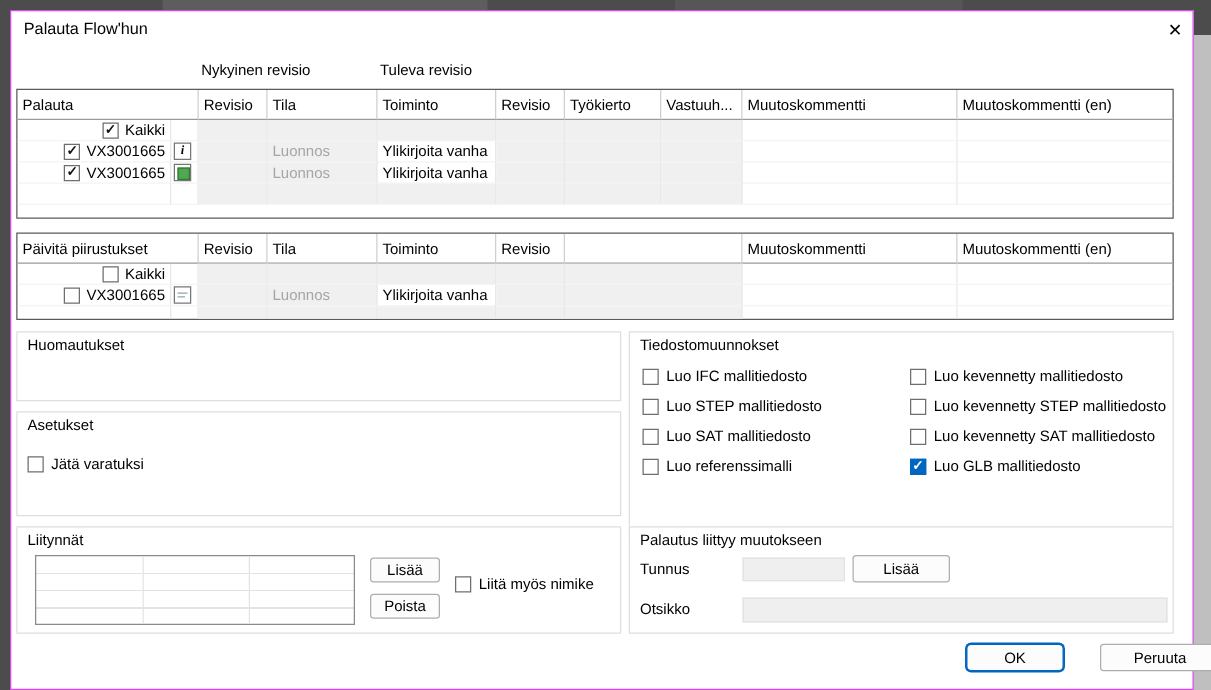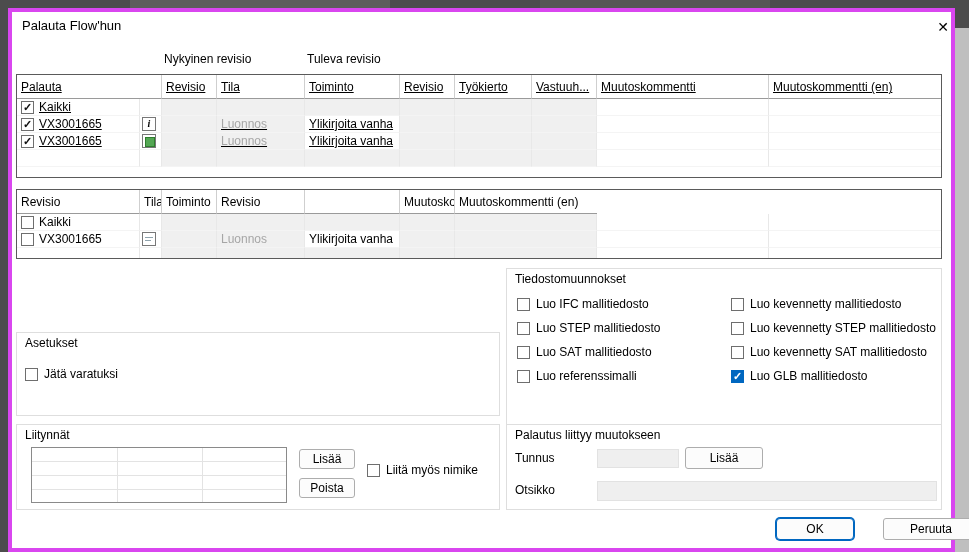--- a/index.html
+++ b/index.html
@@ -1,39 +1,39 @@
 <!DOCTYPE html>
 <html><head>
 <meta charset="utf-8">
 <style>
   :root{ --accent:#0067c0; --ro:#f0f0f0; --muted:#a6a6a6; }
   html,body{margin:0;padding:0;background:#4c4c4c;}
   *{font-family:"Liberation Sans",sans-serif;}
   .screen{position:relative;width:969px;height:552px;overflow:hidden;background:#4c4c4c;}
   .strip-seg{position:absolute;top:0;height:8px;}
   .side-light{position:absolute;left:955px;top:28px;width:14px;height:524px;background:#bfbfbf;}
-  .dialog{position:absolute;left:8px;top:8px;width:947px;height:544px;background:#fff;border:4px solid #d946ef;box-sizing:border-box;}
+  .dialog{position:absolute;left:8px;top:8px;width:947px;height:544px;background:#fff;border:1px solid #d946ef;box-sizing:border-box;}
   .dlg-title{position:absolute;left:10px;top:6px;font-size:13px;color:#000;}
   .close-btn{position:absolute;left:918px;top:4px;width:26px;height:22px;display:flex;align-items:center;justify-content:center;font-size:14px;cursor:default;}
   .revhdr{position:absolute;font-size:12px;color:#000;}
 
   
   .tbl{position:absolute;left:4px;width:926px;background:#fff;border:1px solid #5a5a5a;box-sizing:border-box;overflow:hidden;}
-  .t1 .trow{display:grid;grid-template-columns:123px 22px 55px 88px 95px 55px 77px 65px 172px minmax(0,1fr);text-decoration:underline;}
+  .t1 .trow{display:grid;grid-template-columns:123px 22px 55px 88px 95px 55px 77px 65px 172px minmax(0,1fr);}
   .t2 .trow{display:grid;grid-template-columns:123px 22px 55px 88px 95px 55px 142px 172px minmax(0,1fr);}
   .trow{height:17px;}
   .trow.thead{height:24px;}
   .hc{font-size:12px;padding:5px 4px 2px;border-right:1px solid #cfcfcf;border-bottom:1px solid #9a9a9a;white-space:nowrap;overflow:hidden;box-sizing:border-box;}
   .hc.span2{grid-column:span 2;}
   .hc:last-child{border-right:none;}
   .tc{font-size:12px;padding:0 4px;border-right:1px solid #e8e8e8;border-bottom:1px solid #f4f4f4;display:flex;align-items:center;box-sizing:border-box;white-space:nowrap;overflow:hidden;}
   .tc:last-child{border-right:none;}
   .tc.ro{background:var(--ro);}
   .tc.muted{color:var(--muted);}
-  .tc.name{gap:5px;}
+  .tc.name{gap:5px;justify-content:flex-end;}
   .tc.ic{padding:0 2px;}
 
   
   .cb{width:13px;height:13px;min-width:13px;border:1px solid #6e6e6e;background:#fff;box-sizing:border-box;position:relative;display:inline-block;}
   .cb.checked::after{content:"\2713";position:absolute;left:0;top:-1px;width:11px;text-align:center;font-size:11px;font-weight:bold;color:#111;line-height:13px;}
   .cb.accent.checked{background:var(--accent);border-color:var(--accent);}
   .cb.accent.checked::after{color:#fff;}
 
   
   .grp{position:absolute;border:1px solid #dedede;box-sizing:border-box;background:#fff;}
@@ -148,20 +148,21 @@
         <div class="tc ro"></div>
         <div class="tc ro"></div>
         <div class="tc ro"></div>
         <div class="tc"></div>
         <div class="tc"></div>
       </div>
     </div>
 
     <div class="tbl t2" style="top:177px;height:70px;">
       <div class="trow thead">
+        <div class="hc span2">Päivitä piirustukset</div>
         <div class="hc">Revisio</div>
         <div class="hc">Tila</div>
         <div class="hc">Toiminto</div>
         <div class="hc">Revisio</div>
         <div class="hc"></div>
         <div class="hc">Muutoskommentti</div>
         <div class="hc">Muutoskommentti (en)</div>
       </div>
 
       <div class="trow">
@@ -202,20 +203,24 @@
         <div class="tc ro"></div>
         <div class="tc ro"></div>
         <div class="tc ro"></div>
         <div class="tc ro"></div>
         <div class="tc ro"></div>
         <div class="tc"></div>
         <div class="tc"></div>
       </div>
     </div>
 
+    <div class="grp" style="left:4px;top:256px;width:484px;height:56px;">
+      <div class="glabel">Huomautukset</div>
+      <div style="position:absolute;left:2px;top:20px;right:2px;bottom:2px;"></div>
+    </div>
 
     <div class="grp" style="left:4px;top:320px;width:484px;height:84px;">
       <div class="glabel">Asetukset</div>
       <div class="cbrow" style="left:8px;top:34px;">
         <span class="cb"></span>
         <span>Jätä varatuksi</span>
       </div>
     </div>
 
     <div class="grp" style="left:4px;top:412px;width:484px;height:86px;">

